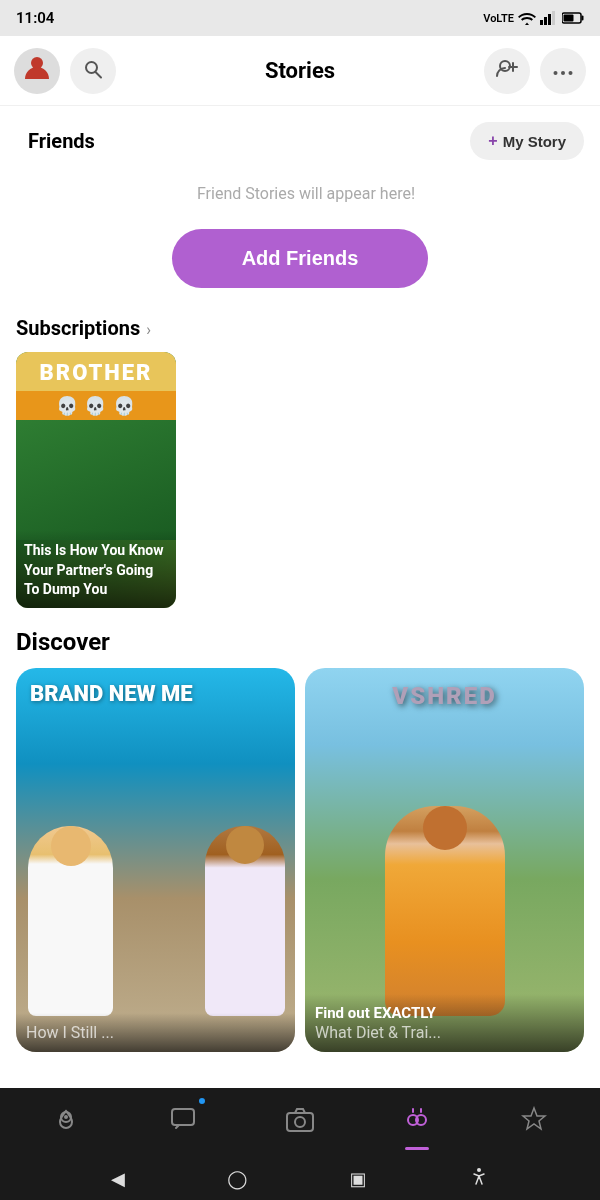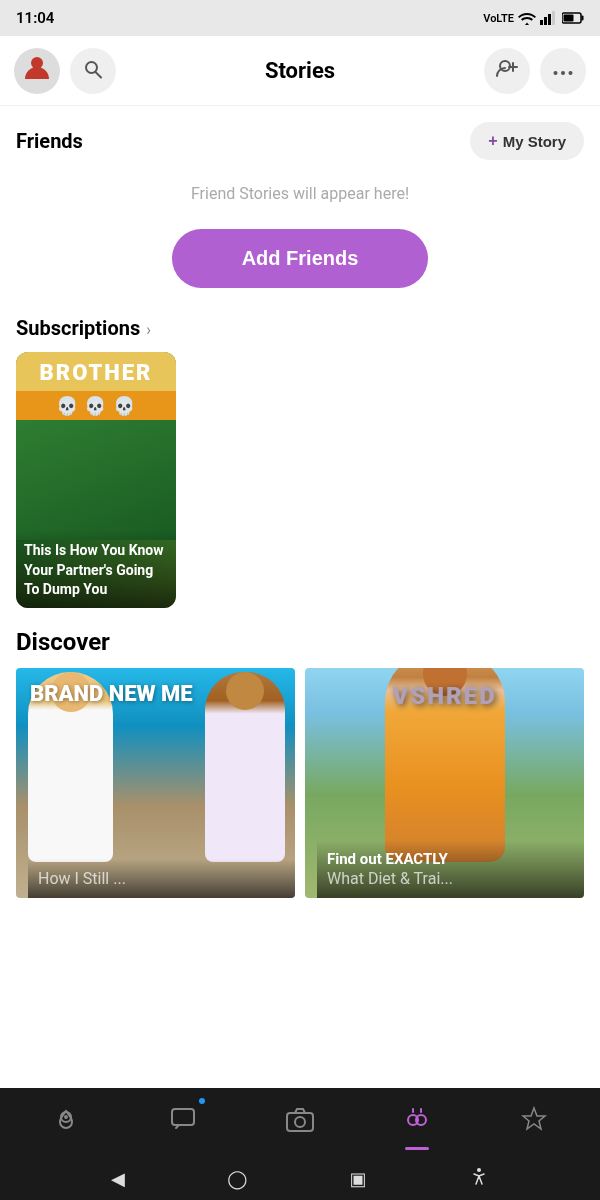--- a/index.html
+++ b/index.html
@@ -99,21 +99,21 @@
       align-items: center;
       justify-content: center;
       border: none;
       cursor: pointer;
       font-size: 18px;
       color: #555;
     }
 
     
     .friends-section {
-      padding: 16px 16px 0 16px;
+      padding: 16px 16px 0 28px;
     }
     .friends-header {
       display: flex;
       align-items: center;
       justify-content: space-between;
       margin-bottom: 8px;
     }
     .friends-title {
       font-size: 20px;
       font-weight: 700;
@@ -232,22 +232,22 @@
       font-weight: 700;
       color: #000;
       margin-bottom: 12px;
     }
     .discover-grid {
       display: flex;
       gap: 10px;
     }
     .discover-card {
       flex: 1;
-      height: 230px;
-      border-radius: 4px;
+      height: 384px;
+      border-radius: 20px;
       overflow: hidden;
       position: relative;
       cursor: pointer;
       padding-left: 7px;
     }
     .discover-card-1 {
       background: linear-gradient(180deg, #1ab5e8 0%, #0e90c0 30%, #c0a080 60%, #d0c0b0 100%);
     }
     .discover-card-2 {
       background: linear-gradient(180deg, #87ceeb 0%, #6aaa6a 40%, #a0b88a 70%, #8a9060 100%);
@@ -270,21 +270,21 @@
       text-align: center;
       color: #aaa;
       font-size: 22px;
       font-weight: 900;
       letter-spacing: 2px;
       text-shadow: 2px 2px 4px rgba(0,0,0,0.5);
     }
     .discover-card-overlay {
       position: absolute;
       bottom: 0;
-      left: 12px;
+      left: 0;
       right: 0;
       padding: 10px 10px;
       background: linear-gradient(transparent, rgba(0,0,0,0.65));
     }
     .discover-card-bottom-text {
       color: #fff;
       font-size: 15px;
       font-weight: 700;
       line-height: 1.3;
     }

